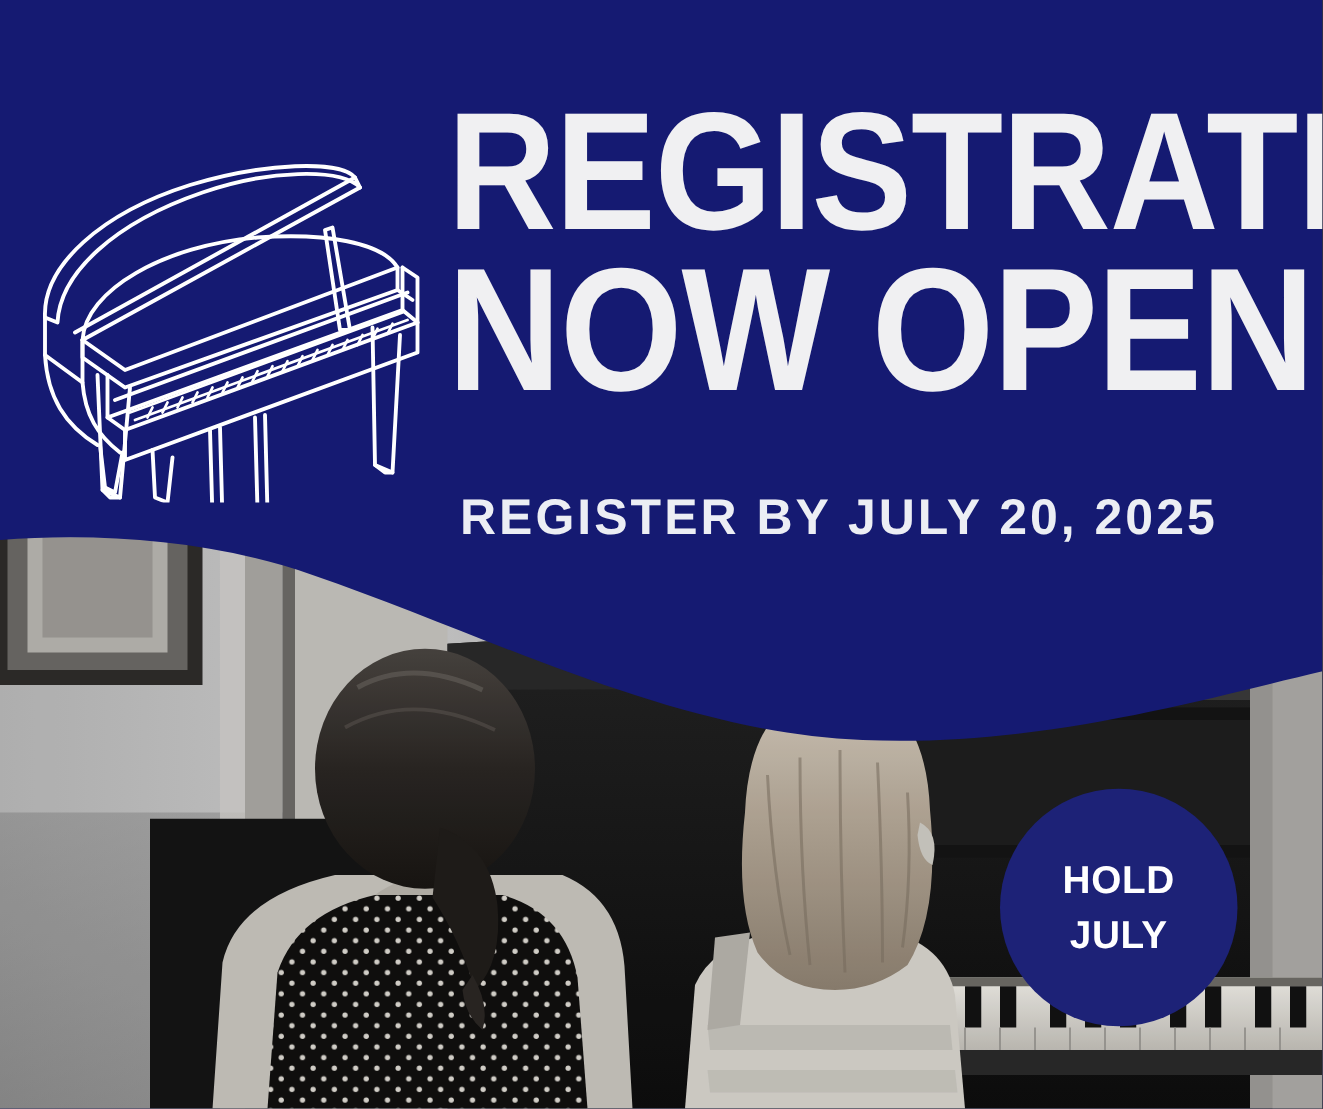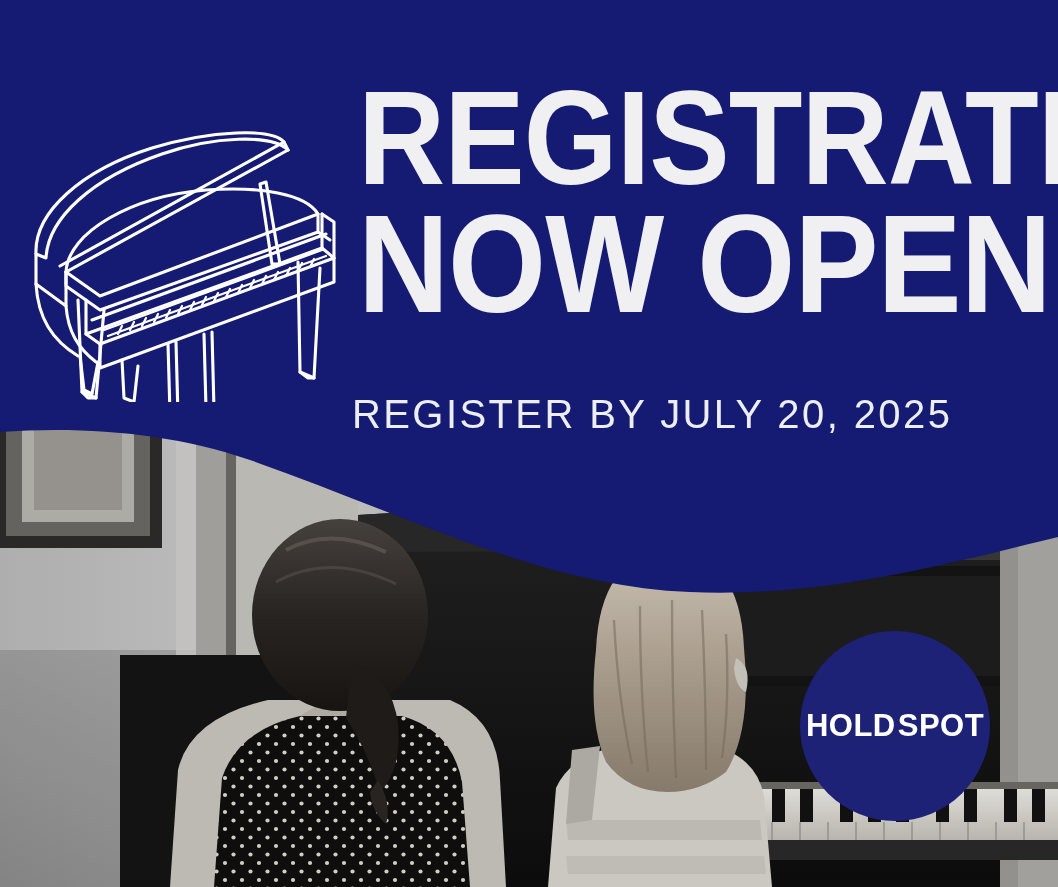--- a/index.html
+++ b/index.html
@@ -45,35 +45,35 @@
     line-height:0.96;
     letter-spacing:-1px;
     transform:scaleX(0.90);
     transform-origin:left center;
     white-space:nowrap;
   }
   #hl-line-1{font-size:134px;}
   #hl-line-2{font-size:140px;margin-top:-6px;}
 
   #subtitle{
-    position:absolute;left:352px;top:392px;
+    position:absolute;left:368px;top:392px;
     color:#eceef4;
     font-family:"Liberation Sans", sans-serif;
-    font-weight:400;
+    font-weight:700;
     font-size:40px;
     letter-spacing:2.4px;
     white-space:nowrap;
   }
 
   
   #badge{
     position:absolute;left:800px;top:631px;
     width:190px;height:190px;border-radius:50%;
     background:#1d2277;
-    display:flex;flex-direction:row;
+    display:flex;flex-direction:column;
     align-items:center;justify-content:center;
     gap:2px;
   }
   .badge-line{
     color:#ffffff;
     font-family:"Liberation Sans", sans-serif;
     font-weight:bold;
     font-size:31px;
     letter-spacing:0.5px;
     line-height:1.34;
@@ -331,16 +331,16 @@
 
   <div id="headline">
     <span class="hl-line" id="hl-line-1">REGISTRATION</span>
     <span class="hl-line" id="hl-line-2">NOW OPEN</span>
   </div>
 
   <div id="subtitle">REGISTER BY JULY 20, 2025</div>
 
   <div id="badge">
     <span class="badge-line">HOLD</span>
-    <span class="badge-line">SPOT</span>
+    <span class="badge-line">JULY</span>
   </div>
 
 </div>
 
 </body></html>

